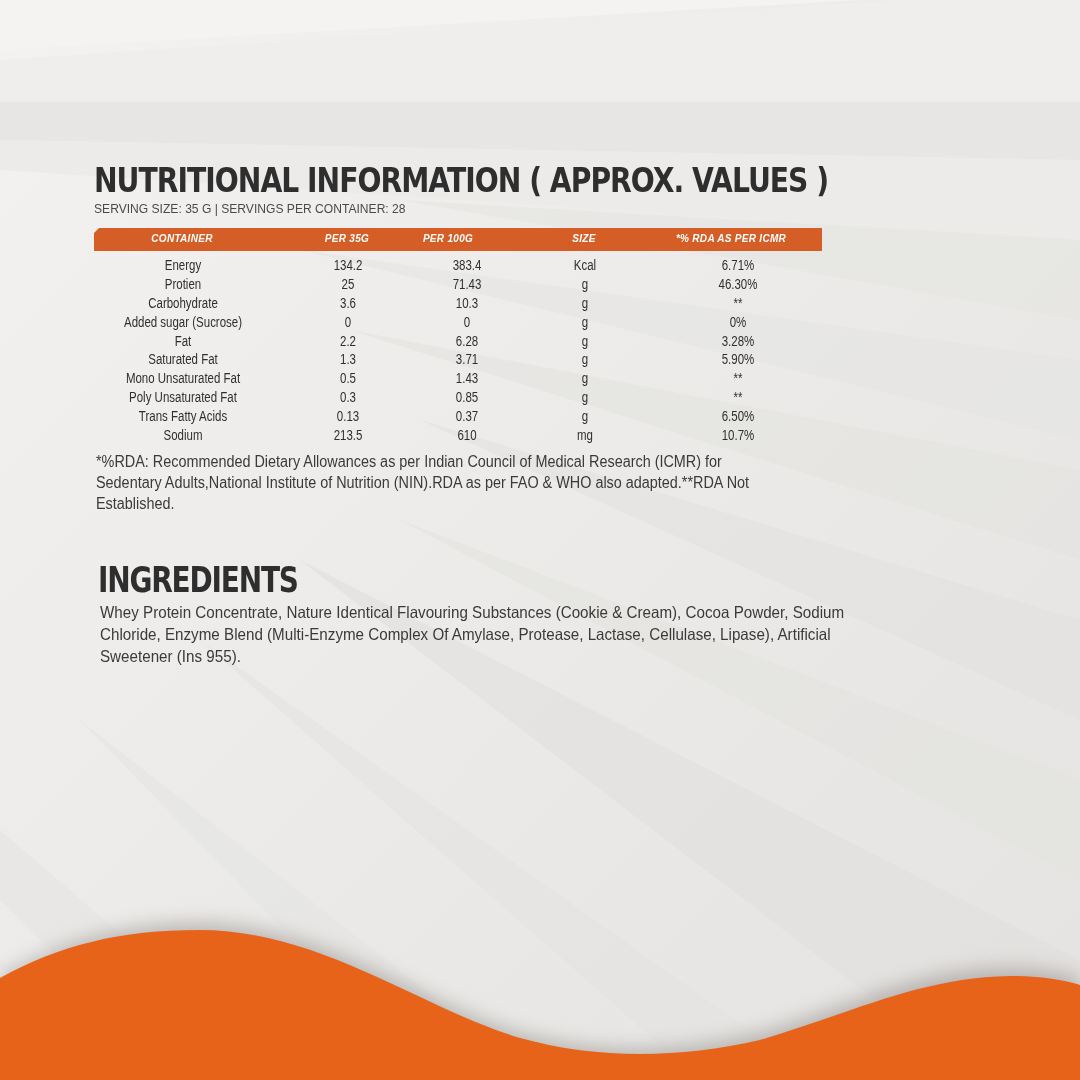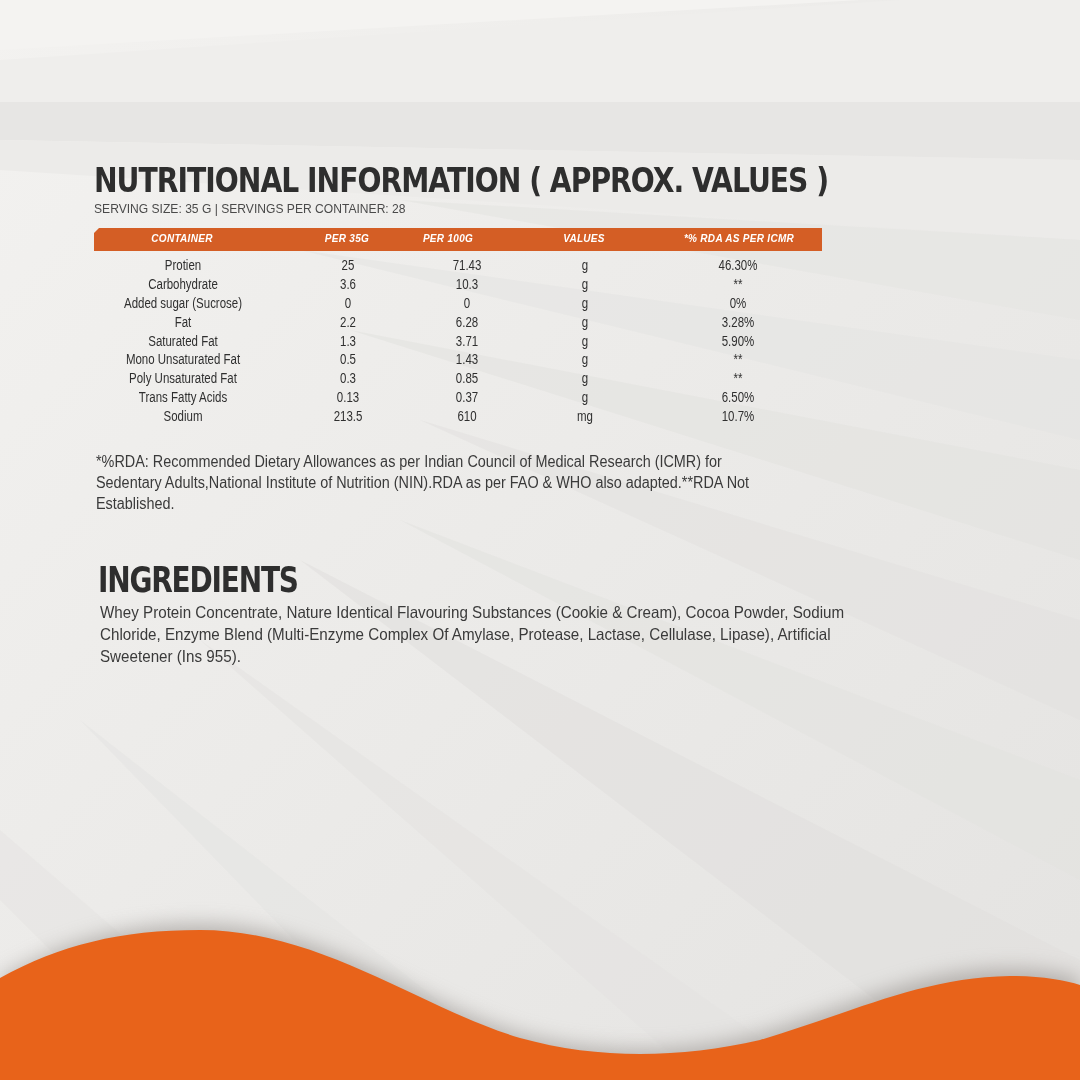--- a/index.html
+++ b/index.html
@@ -104,25 +104,32 @@
 
 <div class="content">
 
   <div class="nut-title">NUTRITIONAL INFORMATION ( APPROX. VALUES )</div>
   <div class="serving">SERVING SIZE: 35 G | SERVINGS PER CONTAINER: 28</div>
 
   <div class="table-head">
     <span class="th" style="left:88px;">CONTAINER</span>
     <span class="th" style="left:253px;text-align:right;">PER 35G</span>
     <span class="th" style="left:354px;">PER 100G</span>
-    <span class="th" style="left:490px;">VALUES</span>
-    <span class="th" style="left:637px;margin-left:8px;">*% RDA AS PER ICMR</span>
+    <span class="th" style="left:490px;">SIZE</span>
+    <span class="th" style="left:637px;">*% RDA AS PER ICMR</span>
   </div>
 
   <div class="rows">
+    <div class="row">
+      <span class="cell" style="left:89px;">Energy</span>
+      <span class="cell" style="left:254px;">134.2</span>
+      <span class="cell" style="left:373px;">383.4</span>
+      <span class="cell" style="left:491px;">Kcal</span>
+      <span class="cell" style="left:644px;">6.71%</span>
+    </div>
     <div class="row">
       <span class="cell" style="left:89px;">Protien</span>
       <span class="cell" style="left:254px;">25</span>
       <span class="cell" style="left:373px;">71.43</span>
       <span class="cell" style="left:491px;">g</span>
       <span class="cell" style="left:644px;">46.30%</span>
     </div>
     <div class="row">
       <span class="cell" style="left:89px;">Carbohydrate</span>
       <span class="cell" style="left:254px;">3.6</span>

